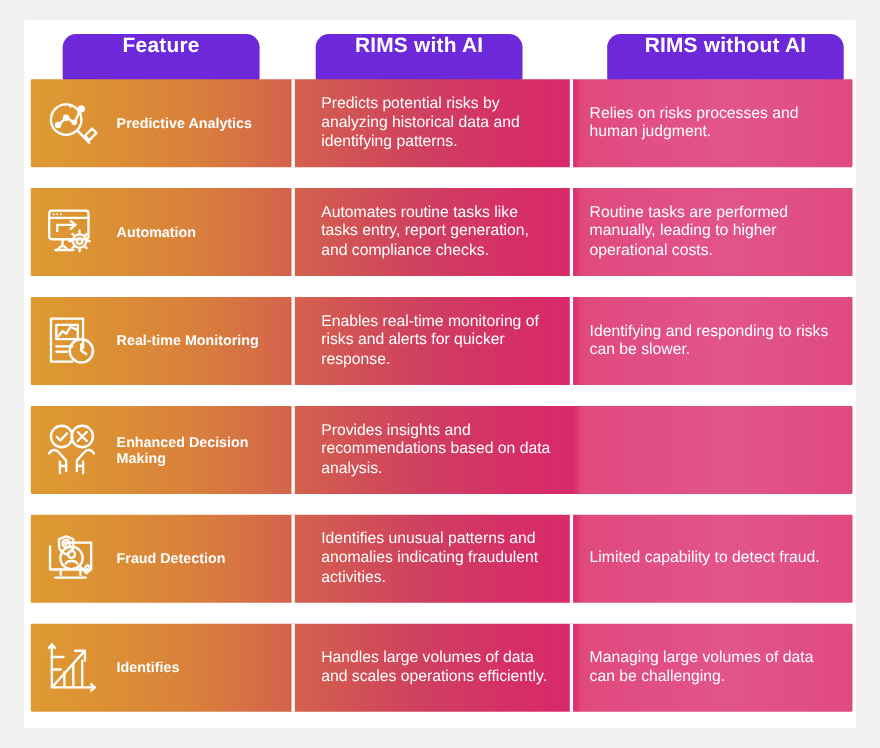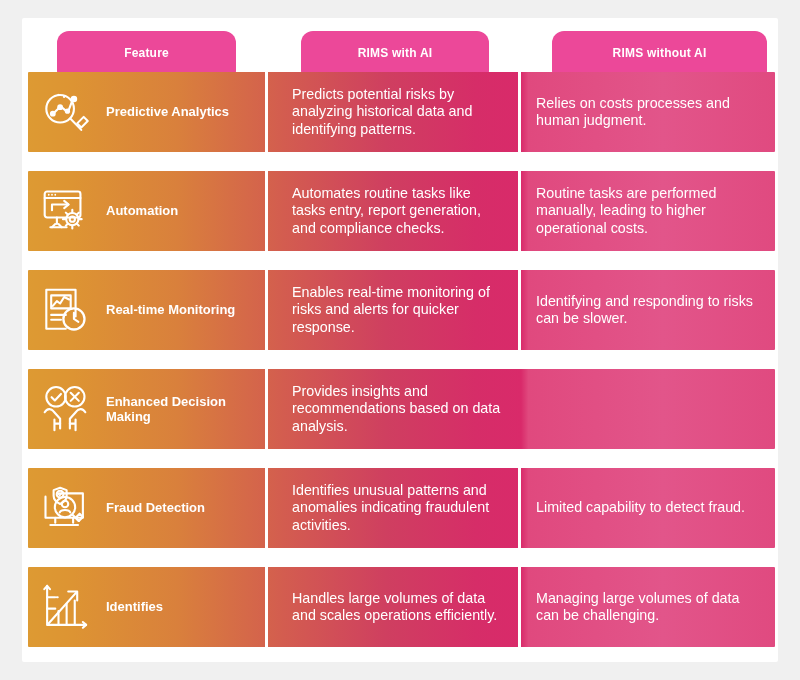--- a/index.html
+++ b/index.html
@@ -36,32 +36,31 @@
     left: 0;
     top: 31px;
     width: 800px;
     height: 46px;
   }
 
   .header-pill {
     position: absolute;
     top: 0;
     height: 44px;
-    background: #ec4899;
+    background: #6d28d9;
     border-radius: 12px 12px 4px 4px;
     display: flex;
-    align-items: center;
     justify-content: center;
     color: #ffffff;
-    font-size: 12px;
+    font-size: 19px;
     font-weight: bold;
     letter-spacing: 0.2px;
   }
   .header-pill.h0 { left: 57px;  width: 179px; }
-  .header-pill.h1 { left: 301px; width: 188px; }
+  .header-pill.h1 { left: 287px; width: 188px; }
   .header-pill.h2 { left: 552px; width: 215px; }
 
   
   .rows {
     position: absolute;
     left: 0;
     top: 72px;
     width: 800px;
   }
 
@@ -175,21 +174,21 @@
             <line x1="36.8" y1="29" x2="40.6" y2="19"></line>
             <path d="M24 11 a18 18 0 0 1 12 7" stroke-dasharray="0.1 7"></path>
           </svg>
         </div>
         <div class="feature-name">Predictive Analytics</div>
       </div>
       <div class="col-desc c1">
         <div class="desc-text">Predicts potential risks by analyzing historical data and identifying patterns.</div>
       </div>
       <div class="col-desc c2">
-        <div class="desc-text">Relies on costs processes and human judgment.</div>
+        <div class="desc-text">Relies on risks processes and human judgment.</div>
       </div>
     </div>
 
     <div class="row">
       <div class="col-feature">
         <div class="icon-box">
           <svg viewBox="0 0 64 64" fill="none" stroke="#ffffff" stroke-width="2.6" stroke-linecap="round" stroke-linejoin="round">
             <rect x="7" y="8" width="44" height="32" rx="3"></rect>
             <line x1="7" y1="16" x2="51" y2="16"></line>
             <circle cx="12" cy="12" r="1.1" fill="#ffffff" stroke="none"></circle>

